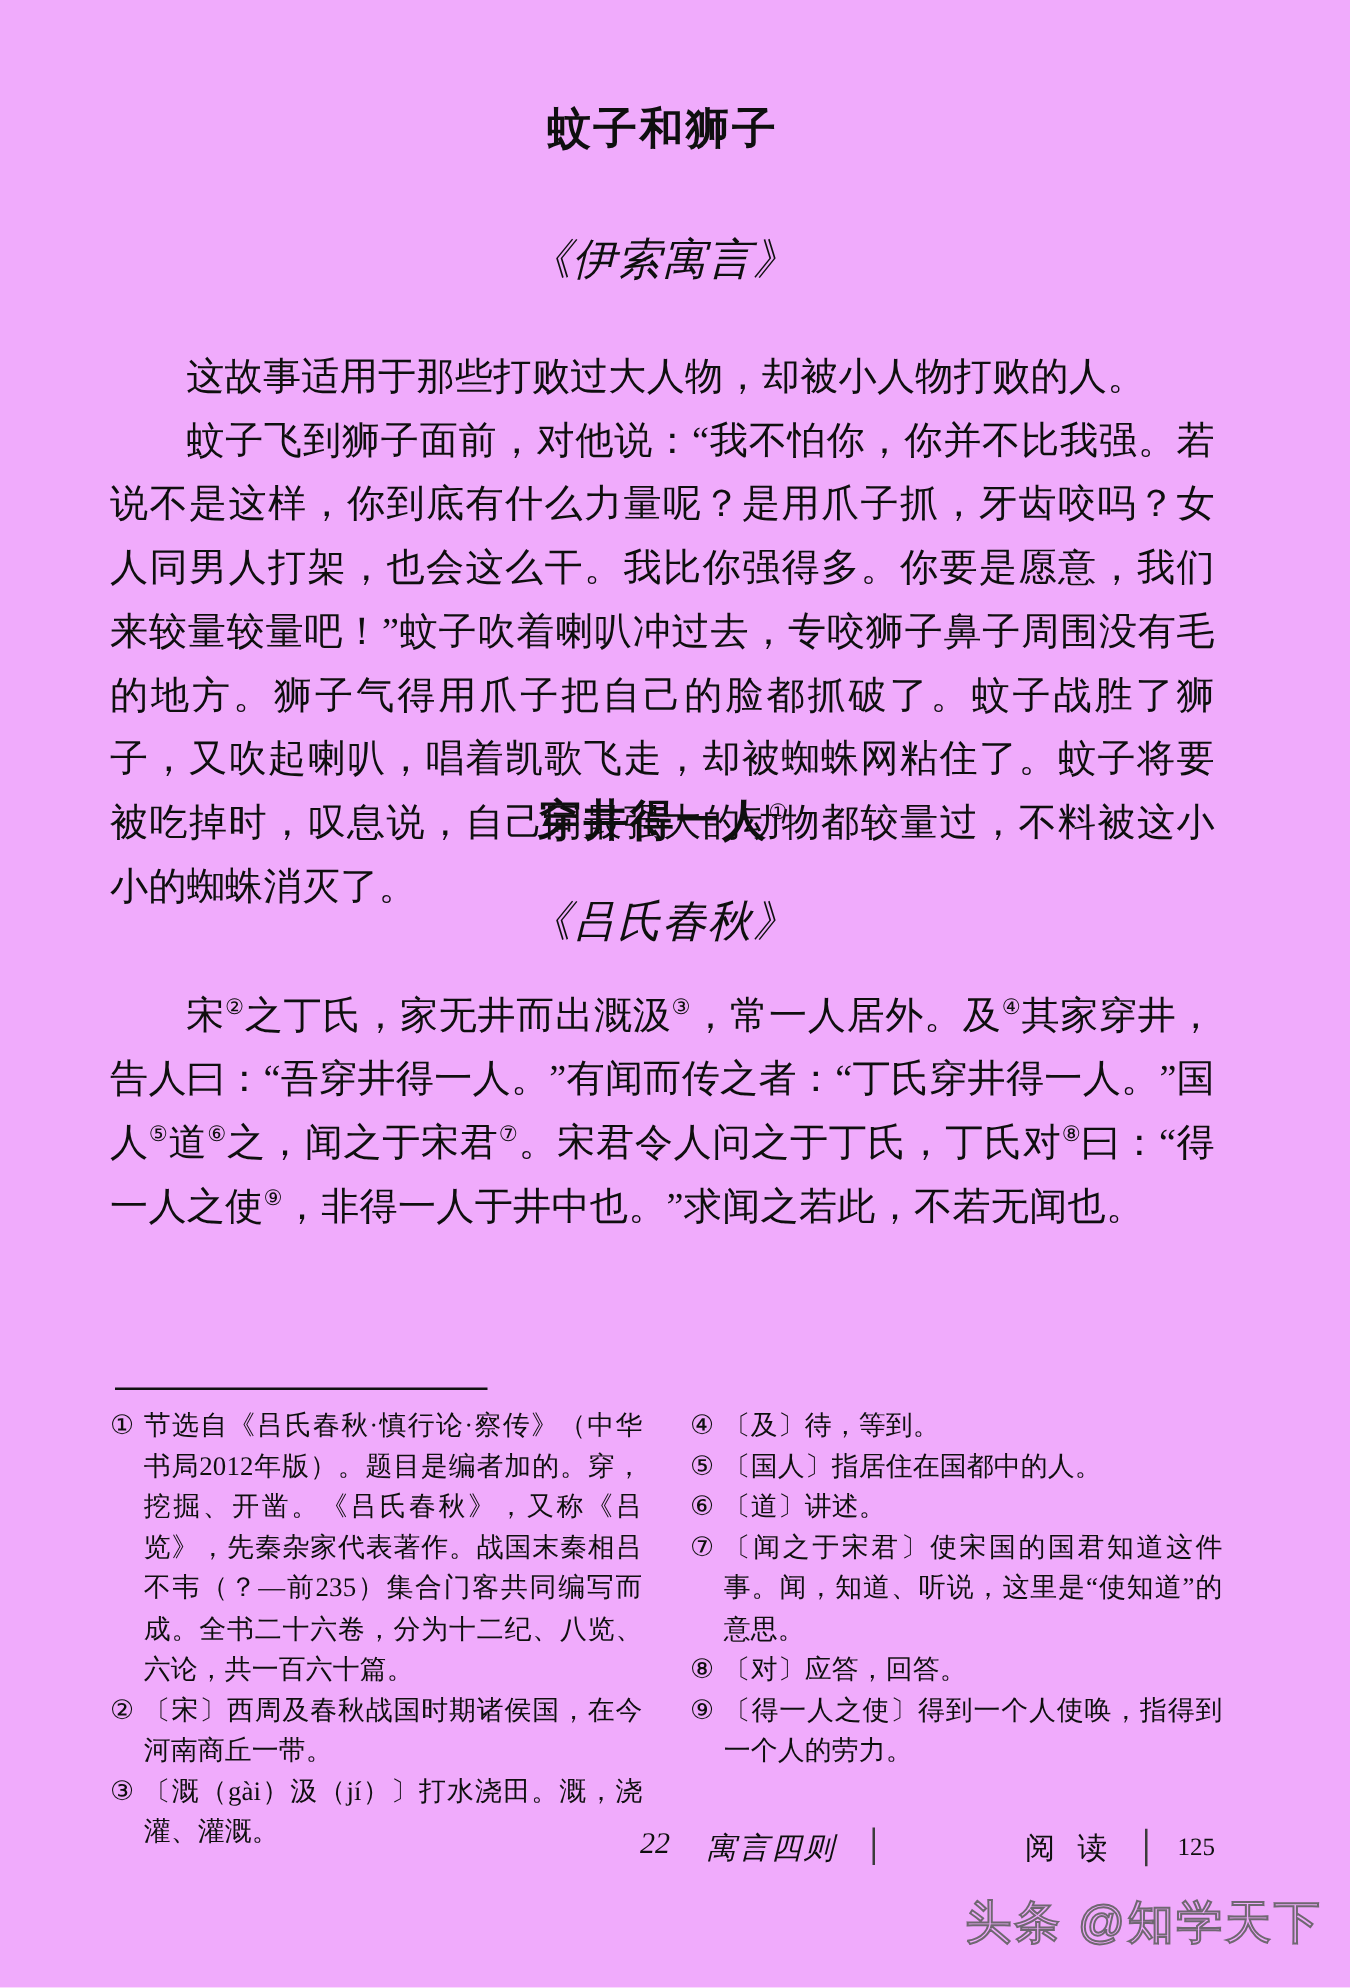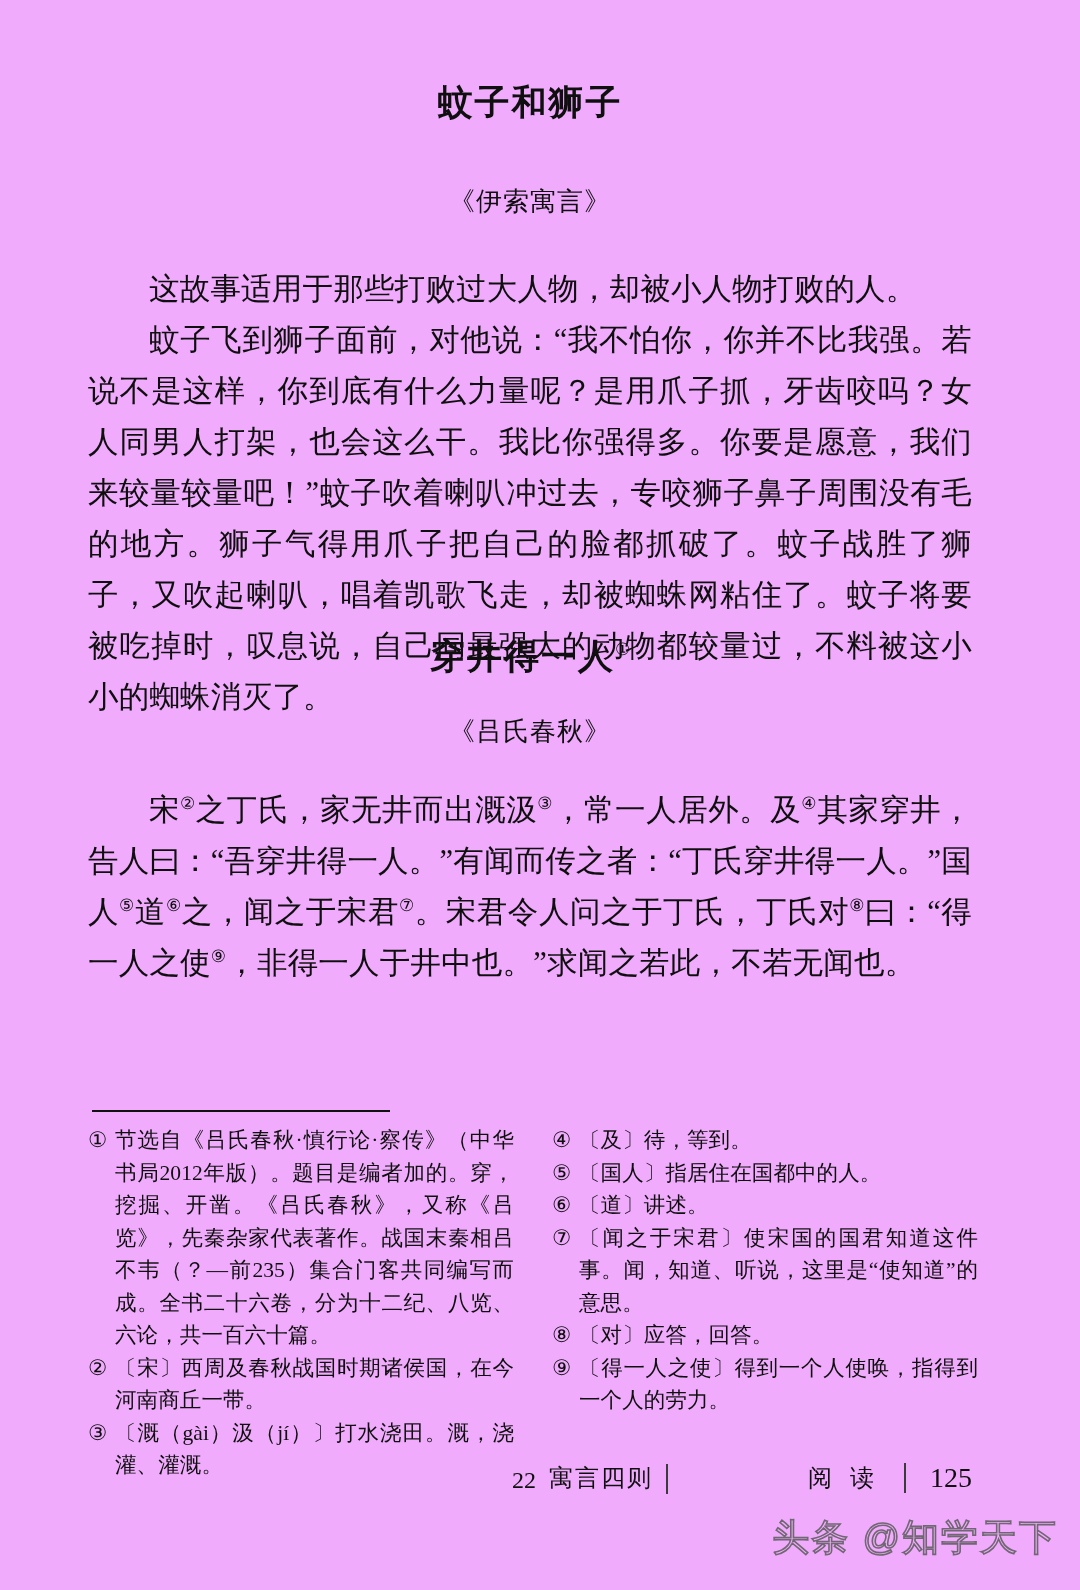--- a/index.html
+++ b/index.html
@@ -34,41 +34,42 @@
     font-family: "Liberation Serif", "DejaVu Serif", serif;
   }
   .title-sup {
     font-size: 17px;
     vertical-align: super;
     font-weight: normal;
     letter-spacing: 0;
   }
   .article-source {
     text-align: center;
-    font-size: 26px;
+    font-size: 35px;
+    font-style: italic;
     font-weight: 500;
     letter-spacing: 1px;
     margin: 0;
     font-family: "Liberation Serif", "DejaVu Serif", serif;
   }
   #article-mosquito .article-source { margin-top: 60px; }
   #article-well .article-source { margin-top: 36px; }
 
   .body-text {
     font-size: 30.5px;
     line-height: 51px;
     text-align: justify;
     text-justify: inter-character;
     letter-spacing: 0.2px;
     margin: 0;
     font-family: "Liberation Serif", "DejaVu Serif", serif;
   }
   .body-text.indent { text-indent: 2em; }
   #article-mosquito .body-text-wrap { margin-top: 45px; }
-  #article-well .body-text-wrap { margin-top: 36px; }
+  #article-well .body-text-wrap { margin-top: 26px; }
   .body-text + .body-text { margin-top: 0; }
 
   .sup {
     font-size: 17px;
     vertical-align: super;
     line-height: 0;
   }
 
   
   #footnote-separator {
@@ -122,43 +123,44 @@
     width: 884px;
     height: 34px;
     font-size: 24px;
     font-family: "Liberation Serif", "DejaVu Serif", serif;
   }
   .footer-left {
     position: absolute;
     left: 424px;
     top: 0;
     display: flex;
-    align-items: flex-end;
-    gap: 13px;
+    align-items: flex-start;
+    gap: 29px;
     white-space: nowrap;
+    font-style: italic;
   }
   .footer-right {
     position: absolute;
     right: 0;
     top: 0;
     display: flex;
     align-items: center;
     gap: 24px;
     white-space: nowrap;
     justify-content: flex-end;
   }
   .footer-chapter-title { letter-spacing: 2px; }
   .footer-section { letter-spacing: 6px; }
   .footer-rule {
     display: inline-block;
     width: 2px;
     height: 30px;
     background: #3b3b3b;
   }
-  .footer-page { font-size: 28px; }
+  .footer-page { font-size: 20px; }
 
   
   #watermark {
     position: absolute;
     right: 22px;
     top: 1513px;
     font-size: 37px;
     letter-spacing: 2px;
     color: transparent;
     -webkit-text-stroke: 1.6px #5e5e5e;

